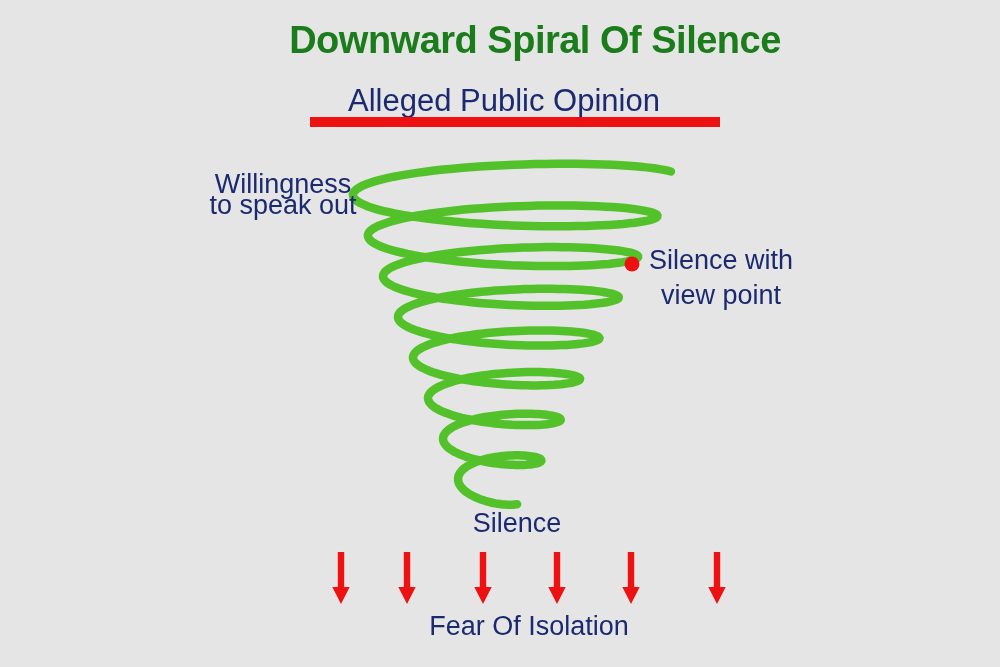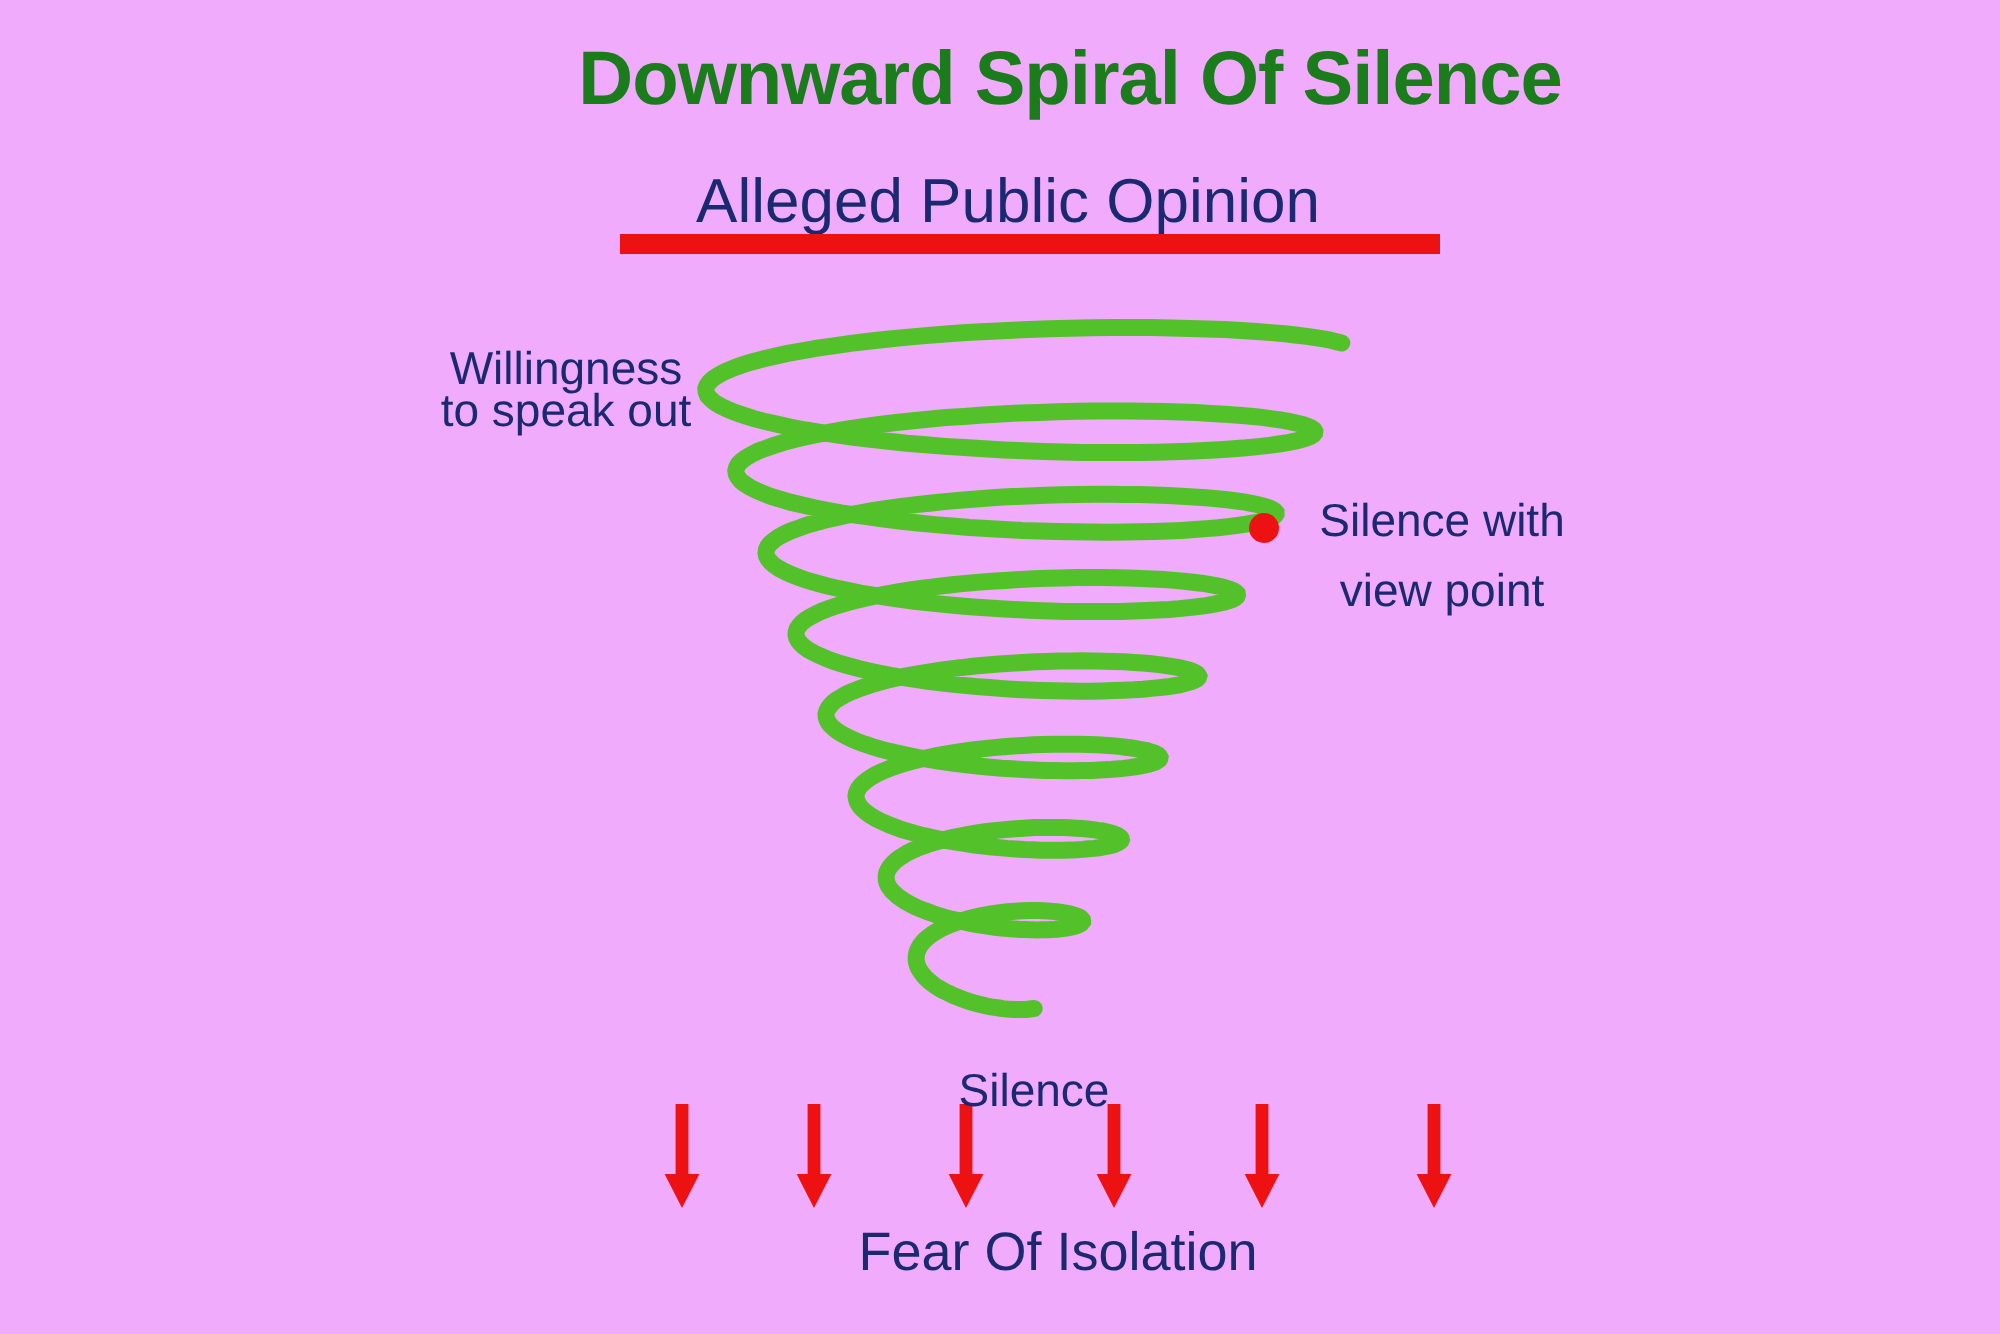--- a/index.html
+++ b/index.html
@@ -1,19 +1,19 @@
 <!DOCTYPE html>
 <html style="--title-green: #1a7c1a; --navy: #1b2a70; --red: #ee1111;"><head>
 <meta charset="utf-8">
 <style>
   html,body{margin:0;padding:0;background:#ffffff;}
   .canvas{
     position:relative;
     width:1000px;height:667px;
-    background:#f0abfc;
+    background:#e5e5e5;
     overflow:hidden;
     font-family:"Liberation Sans", sans-serif;
   }
   .abs{position:absolute;}
   .hcenter{transform:translateX(-50%);}
   .title{
     top:19px;left:535px;
     font-size:38px;font-weight:700;
     color:var(--title-green,#1a7c1a);
     white-space:nowrap;letter-spacing:-0.5px;
@@ -24,28 +24,28 @@
     color:var(--navy,#1b2a70);
     white-space:nowrap;
   }
   .red-bar{
     top:117px;left:310px;
     width:410px;height:10px;
     background:var(--red,#ee1111);
   }
   .navy-label{
     color:var(--navy,#1b2a70);
-    font-size:23px;
+    font-size:27px;
     text-align:center;
     white-space:nowrap;
   }
   .navy-label span{display:block;}
   .willingness{top:174px;left:283px;line-height:21px;}
   .person{top:243px;left:721px;line-height:35px;}
-  .silence{top:508px;left:517px;margin-top:24px;}
+  .silence{top:508px;left:517px;}
   .fear{top:611px;left:529px;font-size:27px;}
   svg.fig{position:absolute;top:0;left:0;}
 </style>
 </head>
 <body>
 
 <div class="canvas">
 
   <div class="abs hcenter title">Downward Spiral Of Silence</div>
 

